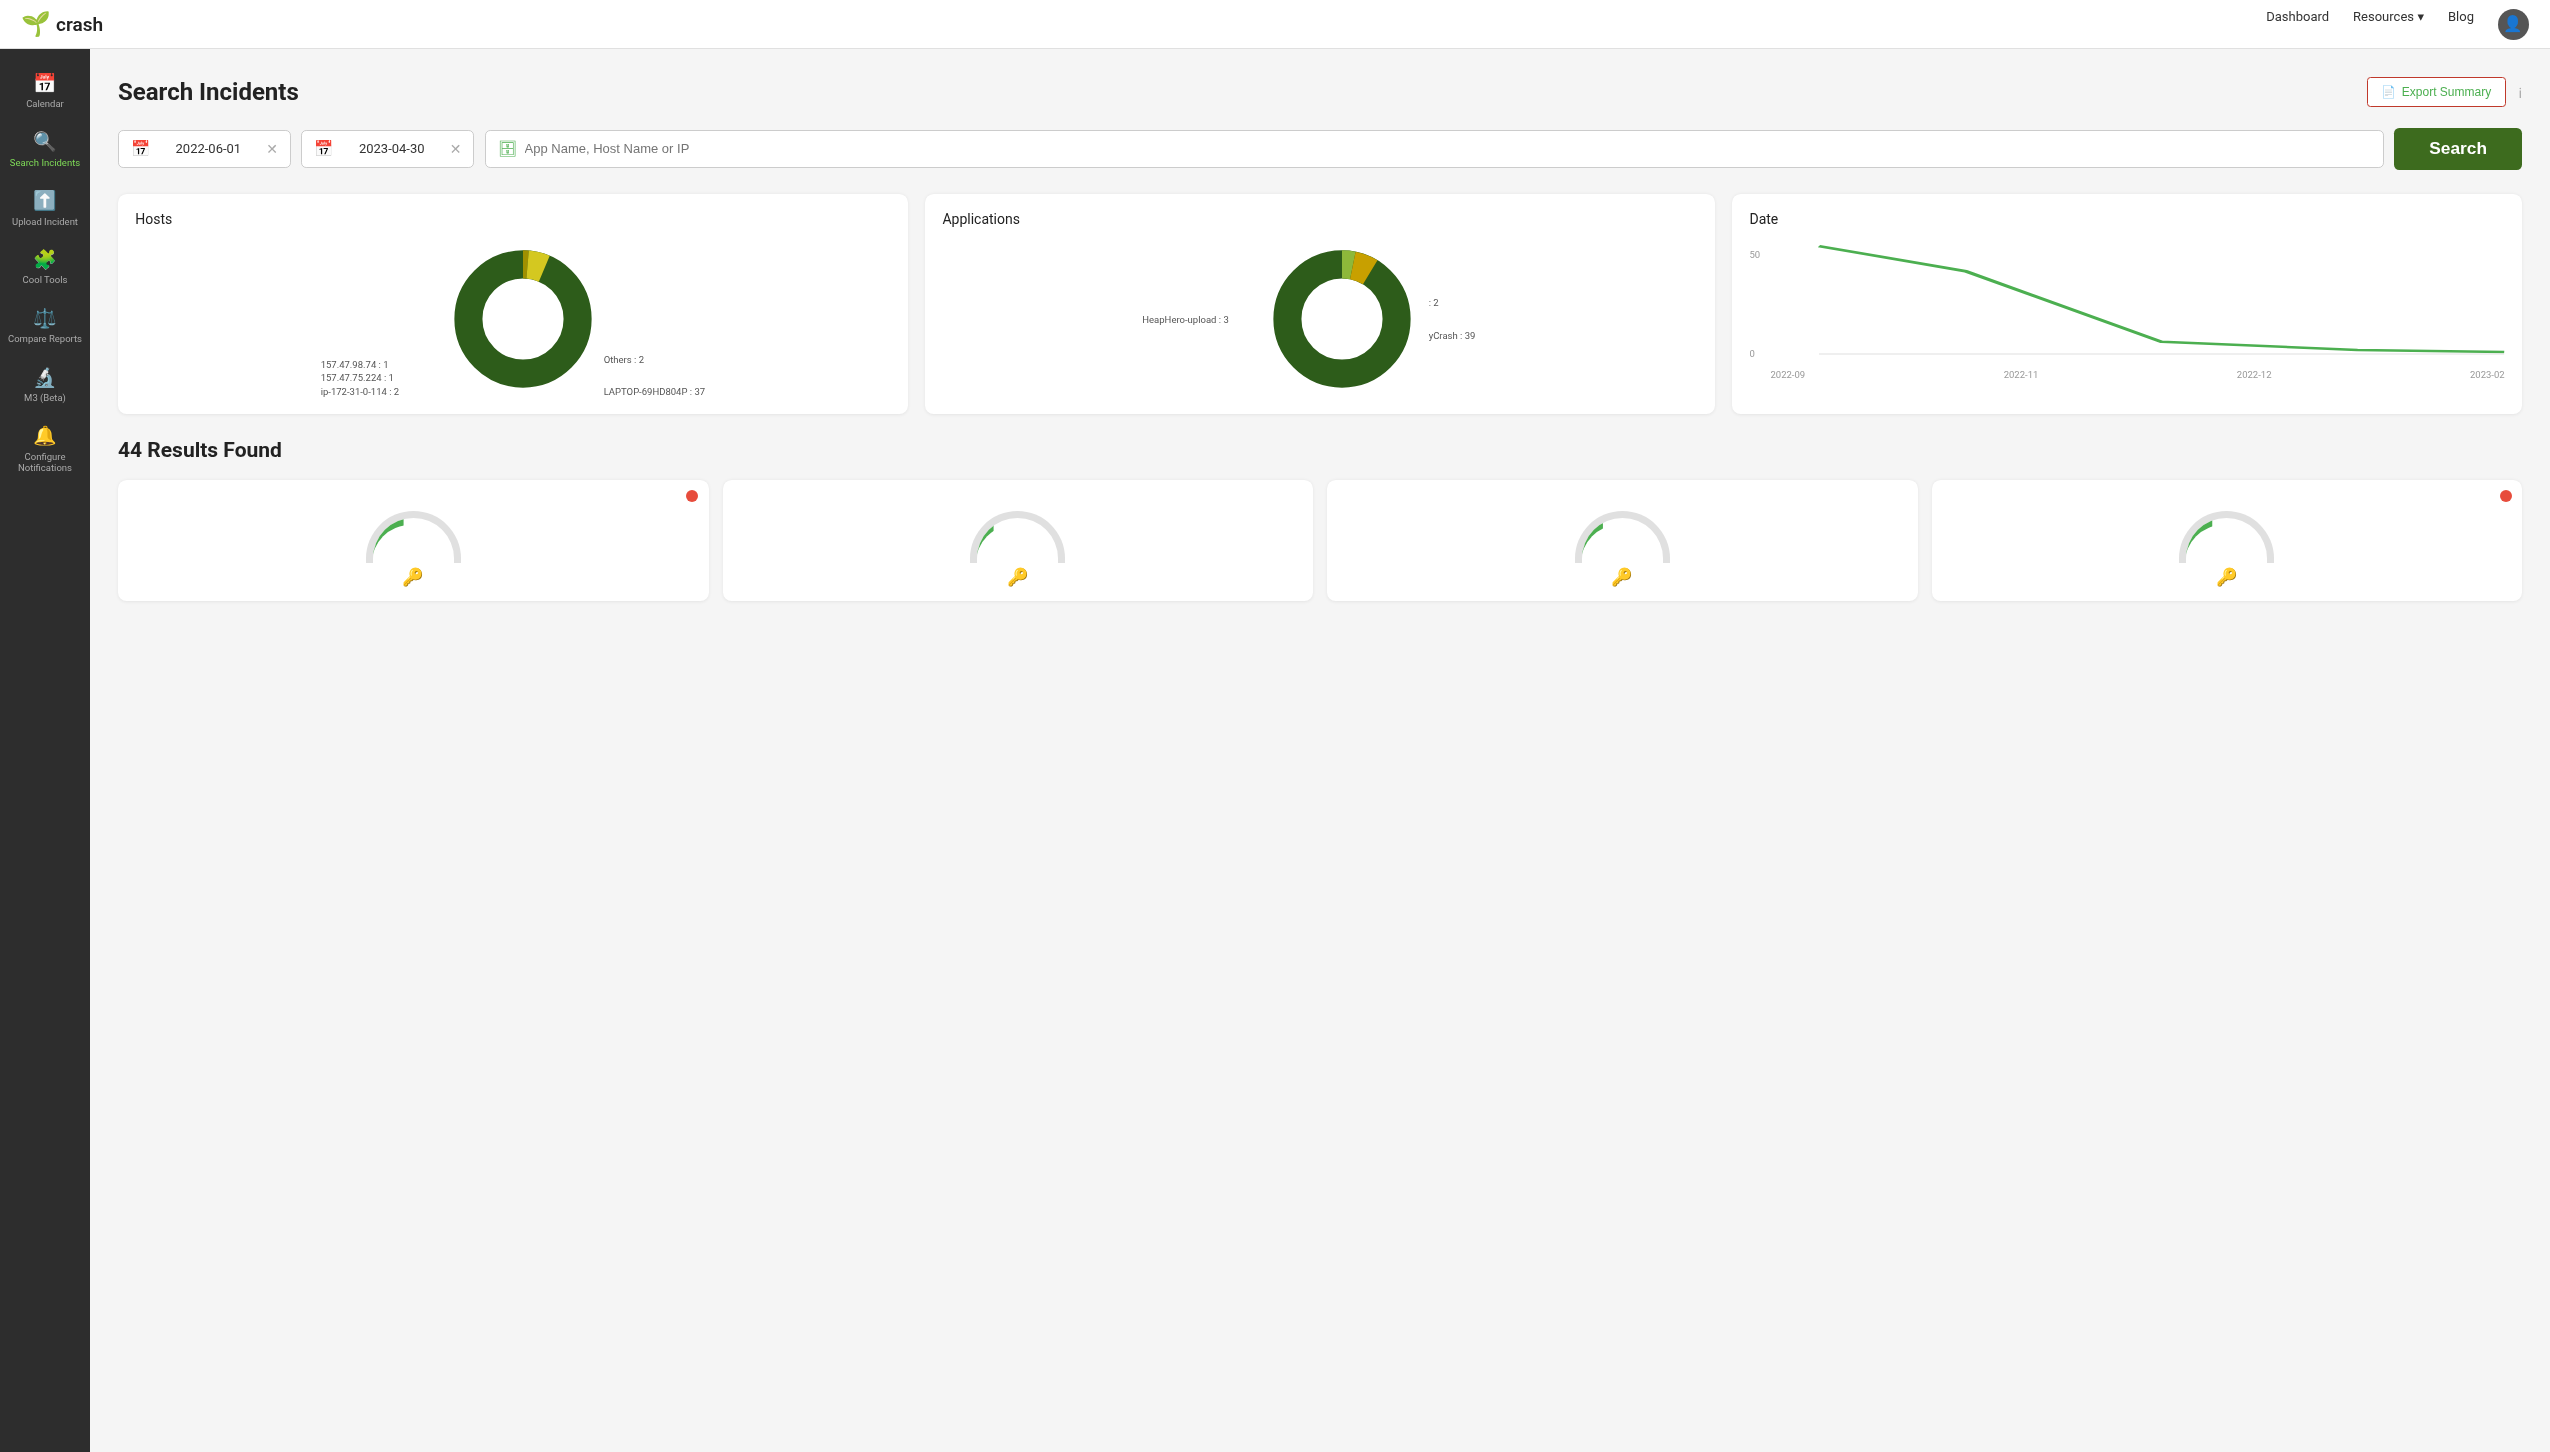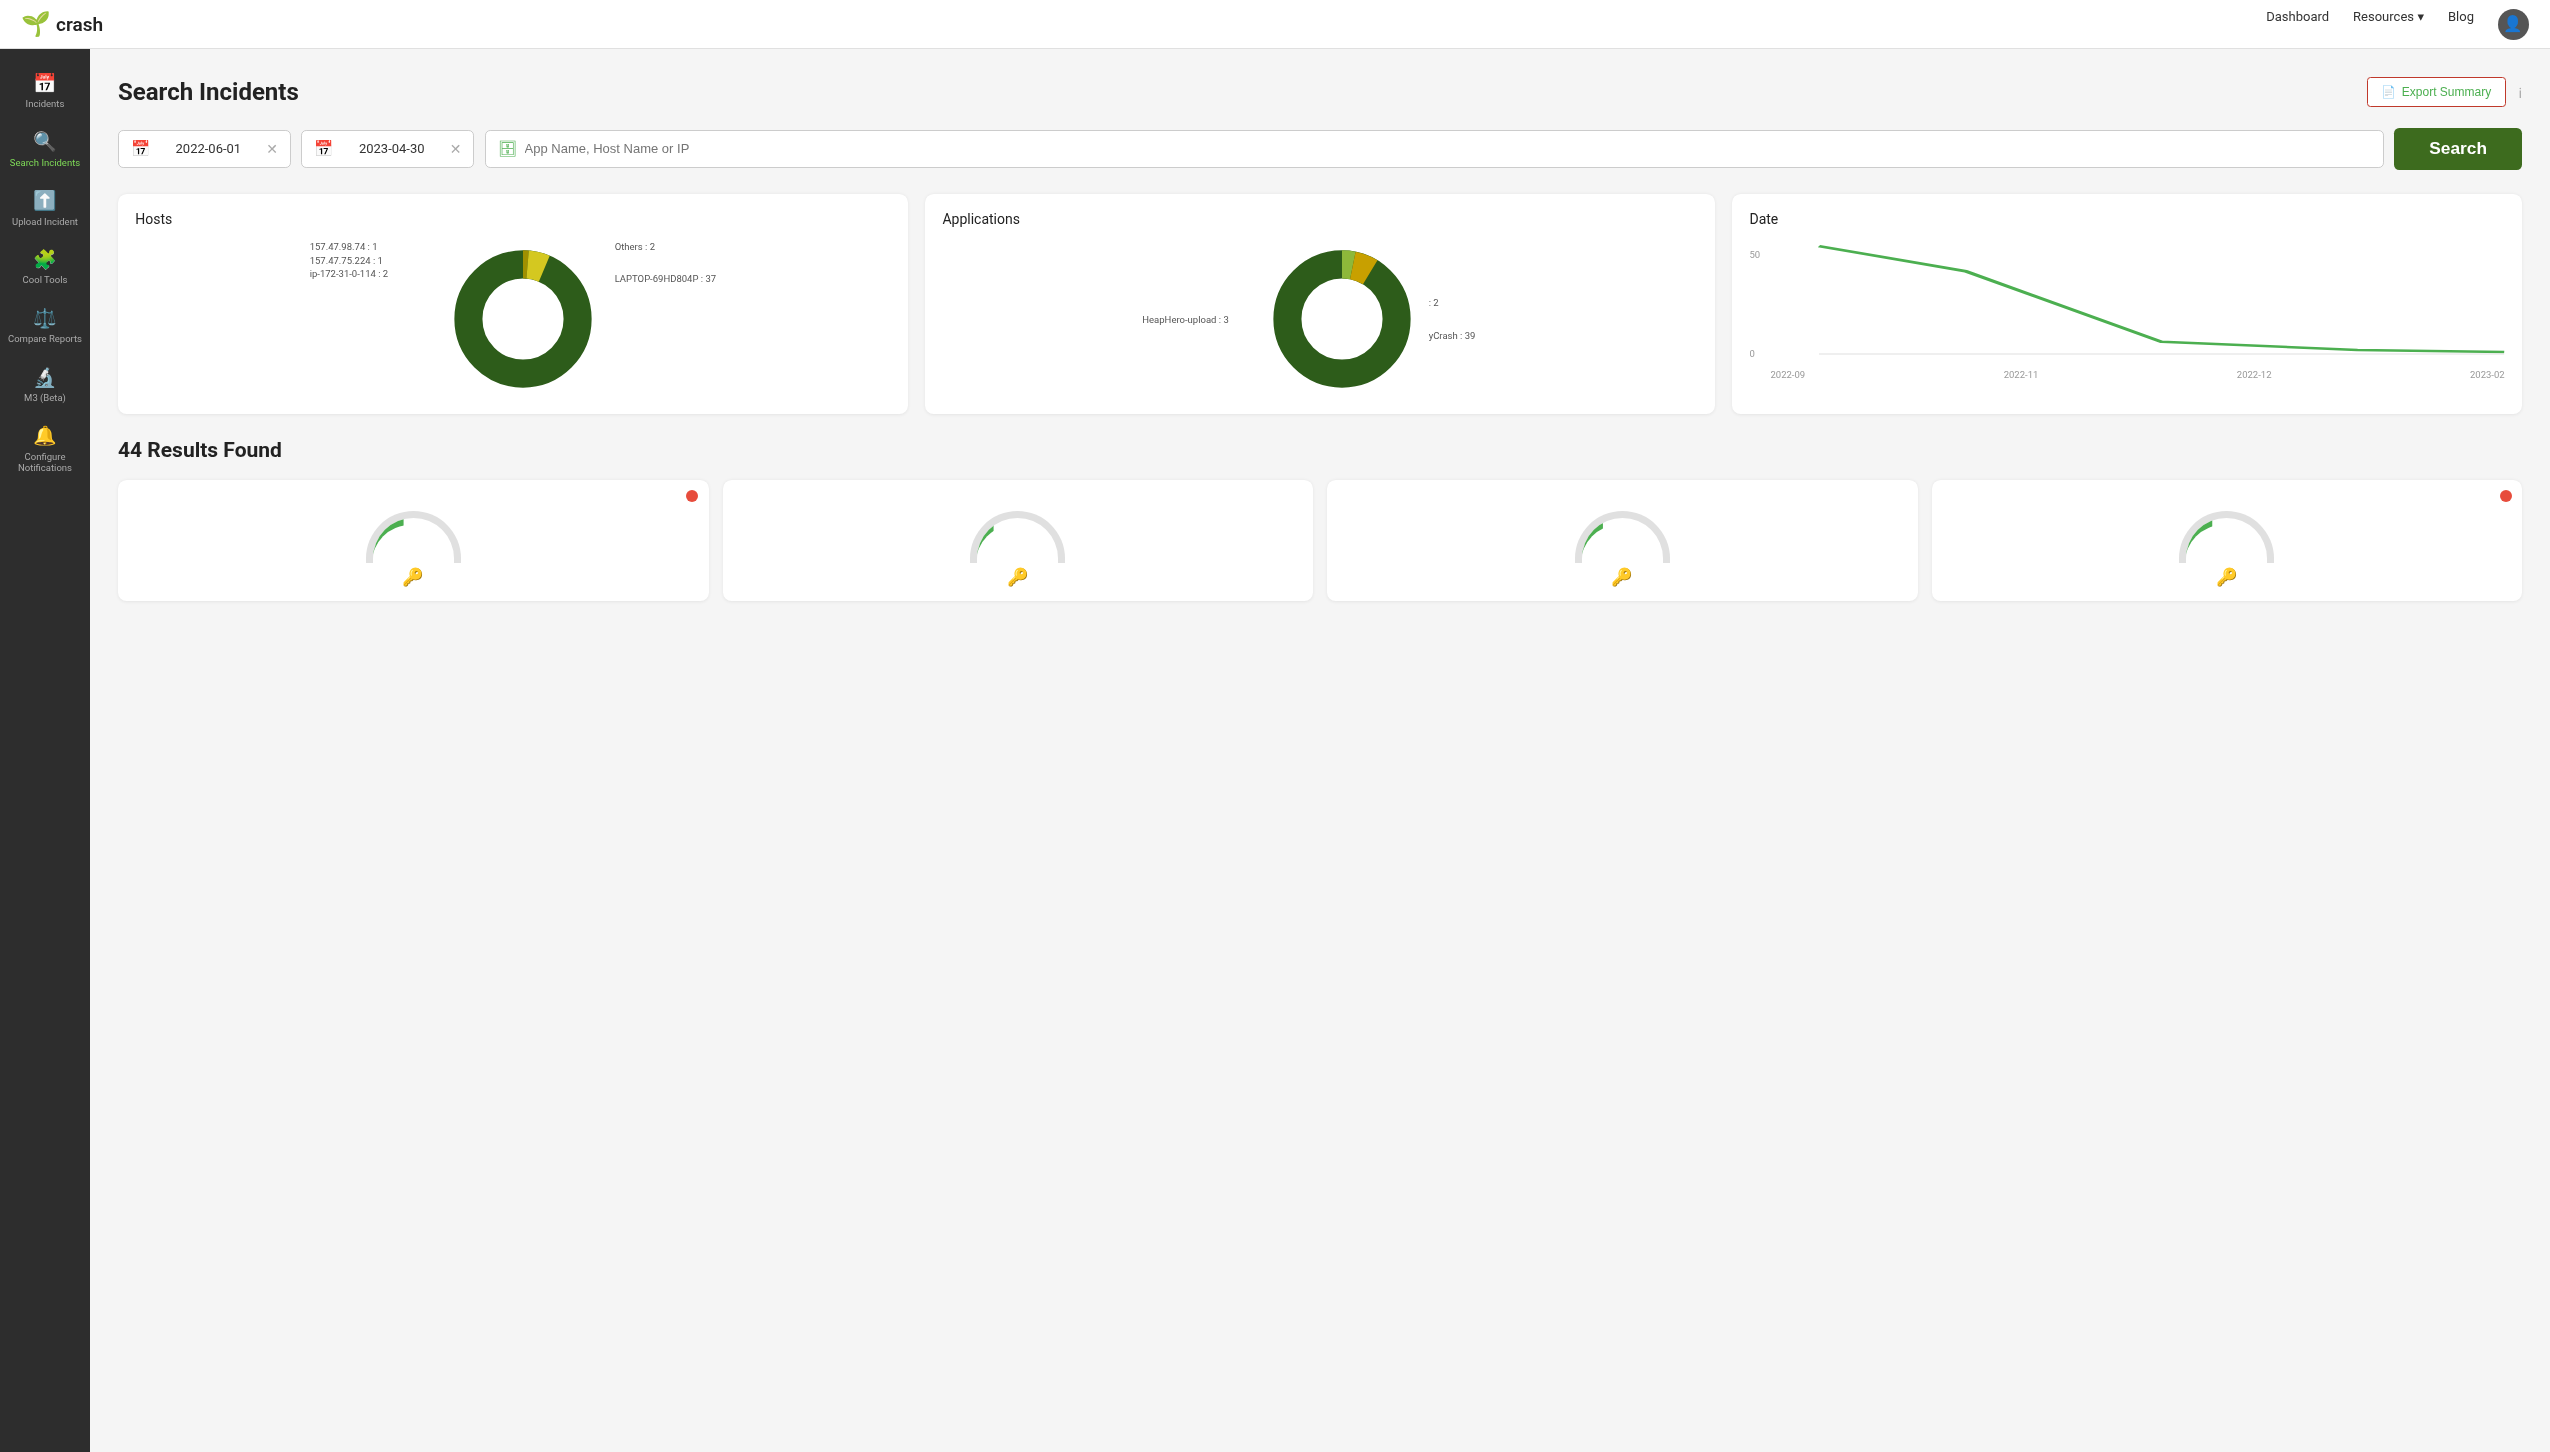--- a/index.html
+++ b/index.html
@@ -127,21 +127,21 @@
       <span>▾</span>
     </a>
     <a class="nav-link">Blog</a>
     <div class="nav-avatar">👤</div>
   </div>
 </nav>
 
 <aside class="sidebar">
   <div class="sidebar-item">
     <span class="icon">📅</span>
-    <span class="label">Incidents</span>
+    <span class="label">Calendar</span>
   </div>
   <div class="sidebar-item active">
     <span class="icon">🔍</span>
     <span class="label">Search Incidents</span>
   </div>
   <div class="sidebar-item">
     <span class="icon">⬆️</span>
     <span class="label">Upload Incident</span>
   </div>
   <div class="sidebar-item">
@@ -190,21 +190,21 @@
       <span class="db-icon">🗄</span>
       <input type="text" placeholder="App Name, Host Name or IP" style="">
     </div>
     <button class="search-btn">Search</button>
   </div>
 
   <div class="charts-row">
 
     <div class="chart-card">
       <div class="chart-title">Hosts</div>
-      <div style="position:relative; display:flex; align-items:flex-start; justify-content:center; gap:14px;">
+      <div style="position:relative; display:flex; align-items:flex-end; justify-content:center; gap:3px;">
         <div style="display:flex;flex-direction:column;gap:2.6px;min-width:121px;">
           <span class="donut-label">157.47.98.74 : 1</span>
           <span class="donut-label">157.47.75.224 : 1</span>
           <span class="donut-label">ip-172-31-0-114 : 2</span>
         </div>
         <svg class="donut-svg" viewBox="0 0 100 100">
 
           <circle cx="50" cy="50" r="35" fill="none" stroke="#2d5c1a" stroke-width="18" stroke-dasharray="220 18" stroke-dashoffset="0" transform="rotate(-90 50 50)"></circle>
 
           <circle cx="50" cy="50" r="35" fill="none" stroke="#8db83a" stroke-width="18" stroke-dasharray="11 227" stroke-dashoffset="-220" transform="rotate(-90 50 50)"></circle>

